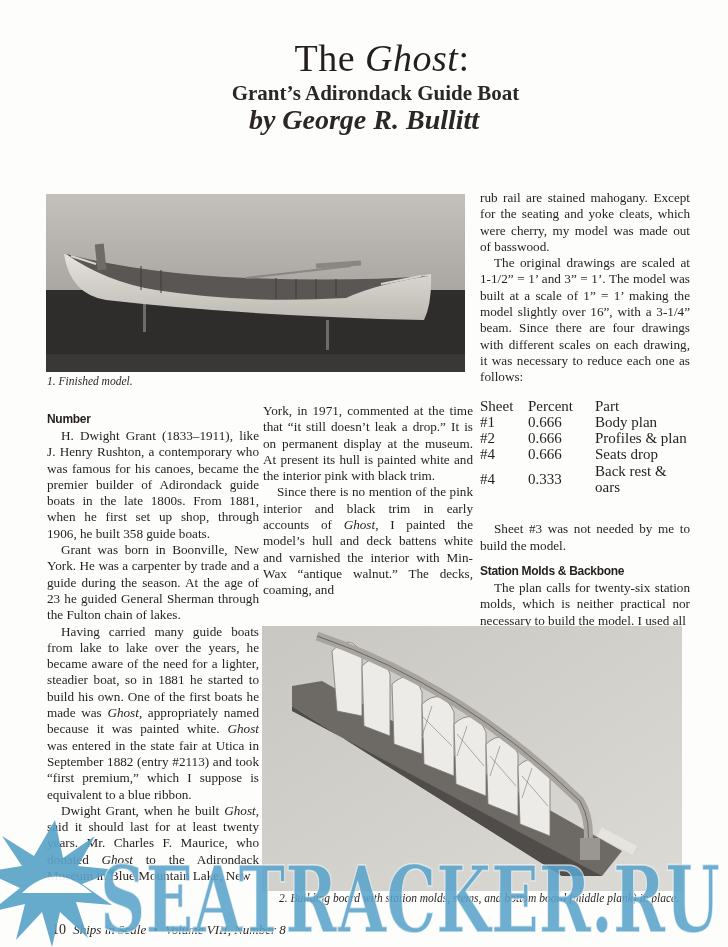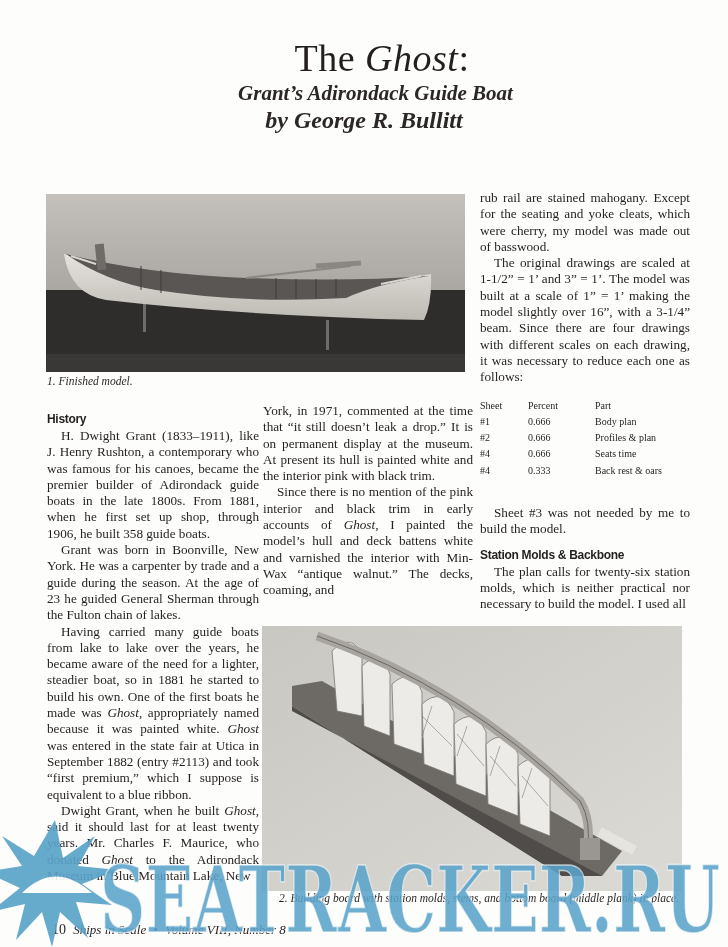--- a/index.html
+++ b/index.html
@@ -4,43 +4,43 @@
 <style>
   html, body { margin:0; padding:0; }
   body {
     width:728px; height:947px; position:relative; overflow:hidden;
     background:#fdfdfc; color:#231f1e;
     font-family:"Liberation Serif", "DejaVu Serif", serif;
   }
   .title-block { position:absolute; left:0; top:38px; width:728px; text-align:center; }
   .title-main { font-size:38px; line-height:40px; letter-spacing:0.5px; color:#231f1e;margin-left:36px; }
   .title-main i { font-style:italic; }
-  .title-sub { font-size:21px; line-height:27px; font-style:italic; font-weight:bold; color:#2b2726; margin-top:2px;margin-left:23px; }
-  .title-author { font-size:24px; line-height:26px; font-style:italic; font-weight:bold; color:#2b2726; }
+  .title-sub { font-size:21px; line-height:27px; font-weight:bold; color:#2b2726; margin-top:2px;margin-left:23px; }
+  .title-author { font-size:28px; line-height:26px; font-style:italic; font-weight:bold; color:#2b2726; }
 
   .photo { position:absolute; overflow:hidden; }
   .photo1 { left:46px; top:194px; width:419px; height:178px; background:#d3d0cb; }
   .photo2 { left:262px; top:626px; width:420px; height:265px; background:#cfcdc8; }
   .photo svg { display:block; }
 
   .caption { position:absolute; font-style:italic; font-size:11.5px; color:#2b2726; }
   .cap1 { left:47px; top:375px; }
   .cap2 { left:279px; top:892px; width:440px; white-space:nowrap; }
 
   .col { position:absolute; font-size:13.2px; line-height:16.3px; text-align:justify; color:#231f1e; }
   .col p { margin:0; text-indent:14px; }
   .col p.noindent { text-indent:0; }
   .col1 { left:47px; top:412px; width:212px; }
   .col2 { left:263px; top:403px; width:210px; }
   .col3 { left:480px; top:190px; width:210px; }
 
   .subhead { font-family:"Liberation Sans", "DejaVu Sans", sans-serif; font-weight:bold; font-size:12px; line-height:15px; letter-spacing:-0.3px; margin:0 0 1px 0; }
   .col3 .subhead { margin-top:10px; }
 
-  table.scales { border-collapse:collapse; margin:12px 0 8px 0; font-size:10px; line-height:16.3px; }
+  table.scales { border-collapse:collapse; margin:12px 0 8px 0; font-size:15px; line-height:16.3px; }
   table.scales td, table.scales th { padding:0; text-align:left; font-weight:normal; }
   table.scales .c1 { width:48px; }
   table.scales .c2 { width:67px; }
   .col3 p.after-table { margin-top:26px; }
 
   .footer { position:absolute; left:52px; top:922px; font-size:13px; font-style:italic; color:#2b2726; }
   .footer .pno { font-style:normal; font-size:14px; margin-right:4px; }
   .footer .sep { font-style:normal; margin:0 4px; }
 
   .watermark { position:absolute; left:0; top:0; width:728px; height:947px; pointer-events:none; }
@@ -91,21 +91,21 @@
     <line x1="200" y1="84" x2="305" y2="72" stroke="#8a8783" stroke-width="2"></line>
     <rect x="270" y="68" width="45" height="5" fill="#8a8783" transform="rotate(-4 292 70)"></rect>
 
     <line x1="25" y1="62" x2="50" y2="70" stroke="#d8d5cf" stroke-width="2"></line>
     <line x1="335" y1="90" x2="375" y2="82" stroke="#d8d5cf" stroke-width="2"></line>
   </svg>
 </div>
 <div class="caption cap1">1. Finished model.</div>
 
 <div class="col col1">
-  <div class="subhead">History</div>
+  <div class="subhead">Number</div>
   <p>H. Dwight Grant (1833–1911), like J. Henry Rushton, a contemporary who was famous for his canoes, became the premier builder of Adirondack guide boats in the late 1800s. From 1881, when he first set up shop, through 1906, he built 358 guide boats.</p>
   <p>Grant was born in Boonville, New York. He was a carpenter by trade and a guide during the season. At the age of 23 he guided General Sherman through the Fulton chain of lakes.</p>
   <p><span>Having carried many guide boats from lake to lake over the years, he became aware of the need for a lighter, steadier boat, so in 1881 he started to build his own. One of the first boats he made was </span><i>Ghost</i><span>, appropriately named because it was painted white. </span><i>Ghost</i><span> was entered in the state fair at Utica in September 1882 (entry #2113) and took “first premium,” which I suppose is equivalent to a blue ribbon.</span></p>
   <p><span>Dwight Grant, when he built </span><i>Ghost</i><span>, said it should last for at least twenty years. Mr. Charles F. Maurice, who donated </span><i>Ghost</i><span> to the Adirondack Museum in Blue Mountain Lake, New</span></p>
 </div>
 
 <div class="col col2">
   <p class="noindent">York, in 1971, commented at the time that “it still doesn’t leak a drop.” It is on permanent display at the museum. At present its hull is painted white and the interior pink with black trim.</p>
   <p><span>Since there is no mention of the pink interior and black trim in early accounts of </span><i>Ghost</i><span>, I painted the model’s hull and deck battens white and varnished the interior with Min-Wax “antique walnut.” The decks, coaming, and</span></p>
 </div>
@@ -126,21 +126,21 @@
       <td>Body plan</td>
     </tr>
     <tr>
       <td>#2</td>
       <td>0.666</td>
       <td>Profiles &amp; plan</td>
     </tr>
     <tr>
       <td>#4</td>
       <td>0.666</td>
-      <td>Seats time</td>
+      <td>Seats drop</td>
     </tr>
     <tr>
       <td>#4</td>
       <td>0.333</td>
       <td>Back rest &amp; oars</td>
     </tr>
   </tbody>
     </table>
   <p class="after-table">Sheet #3 was not needed by me to build the model.</p>
   <div class="subhead">Station Molds &amp; Backbone</div>

